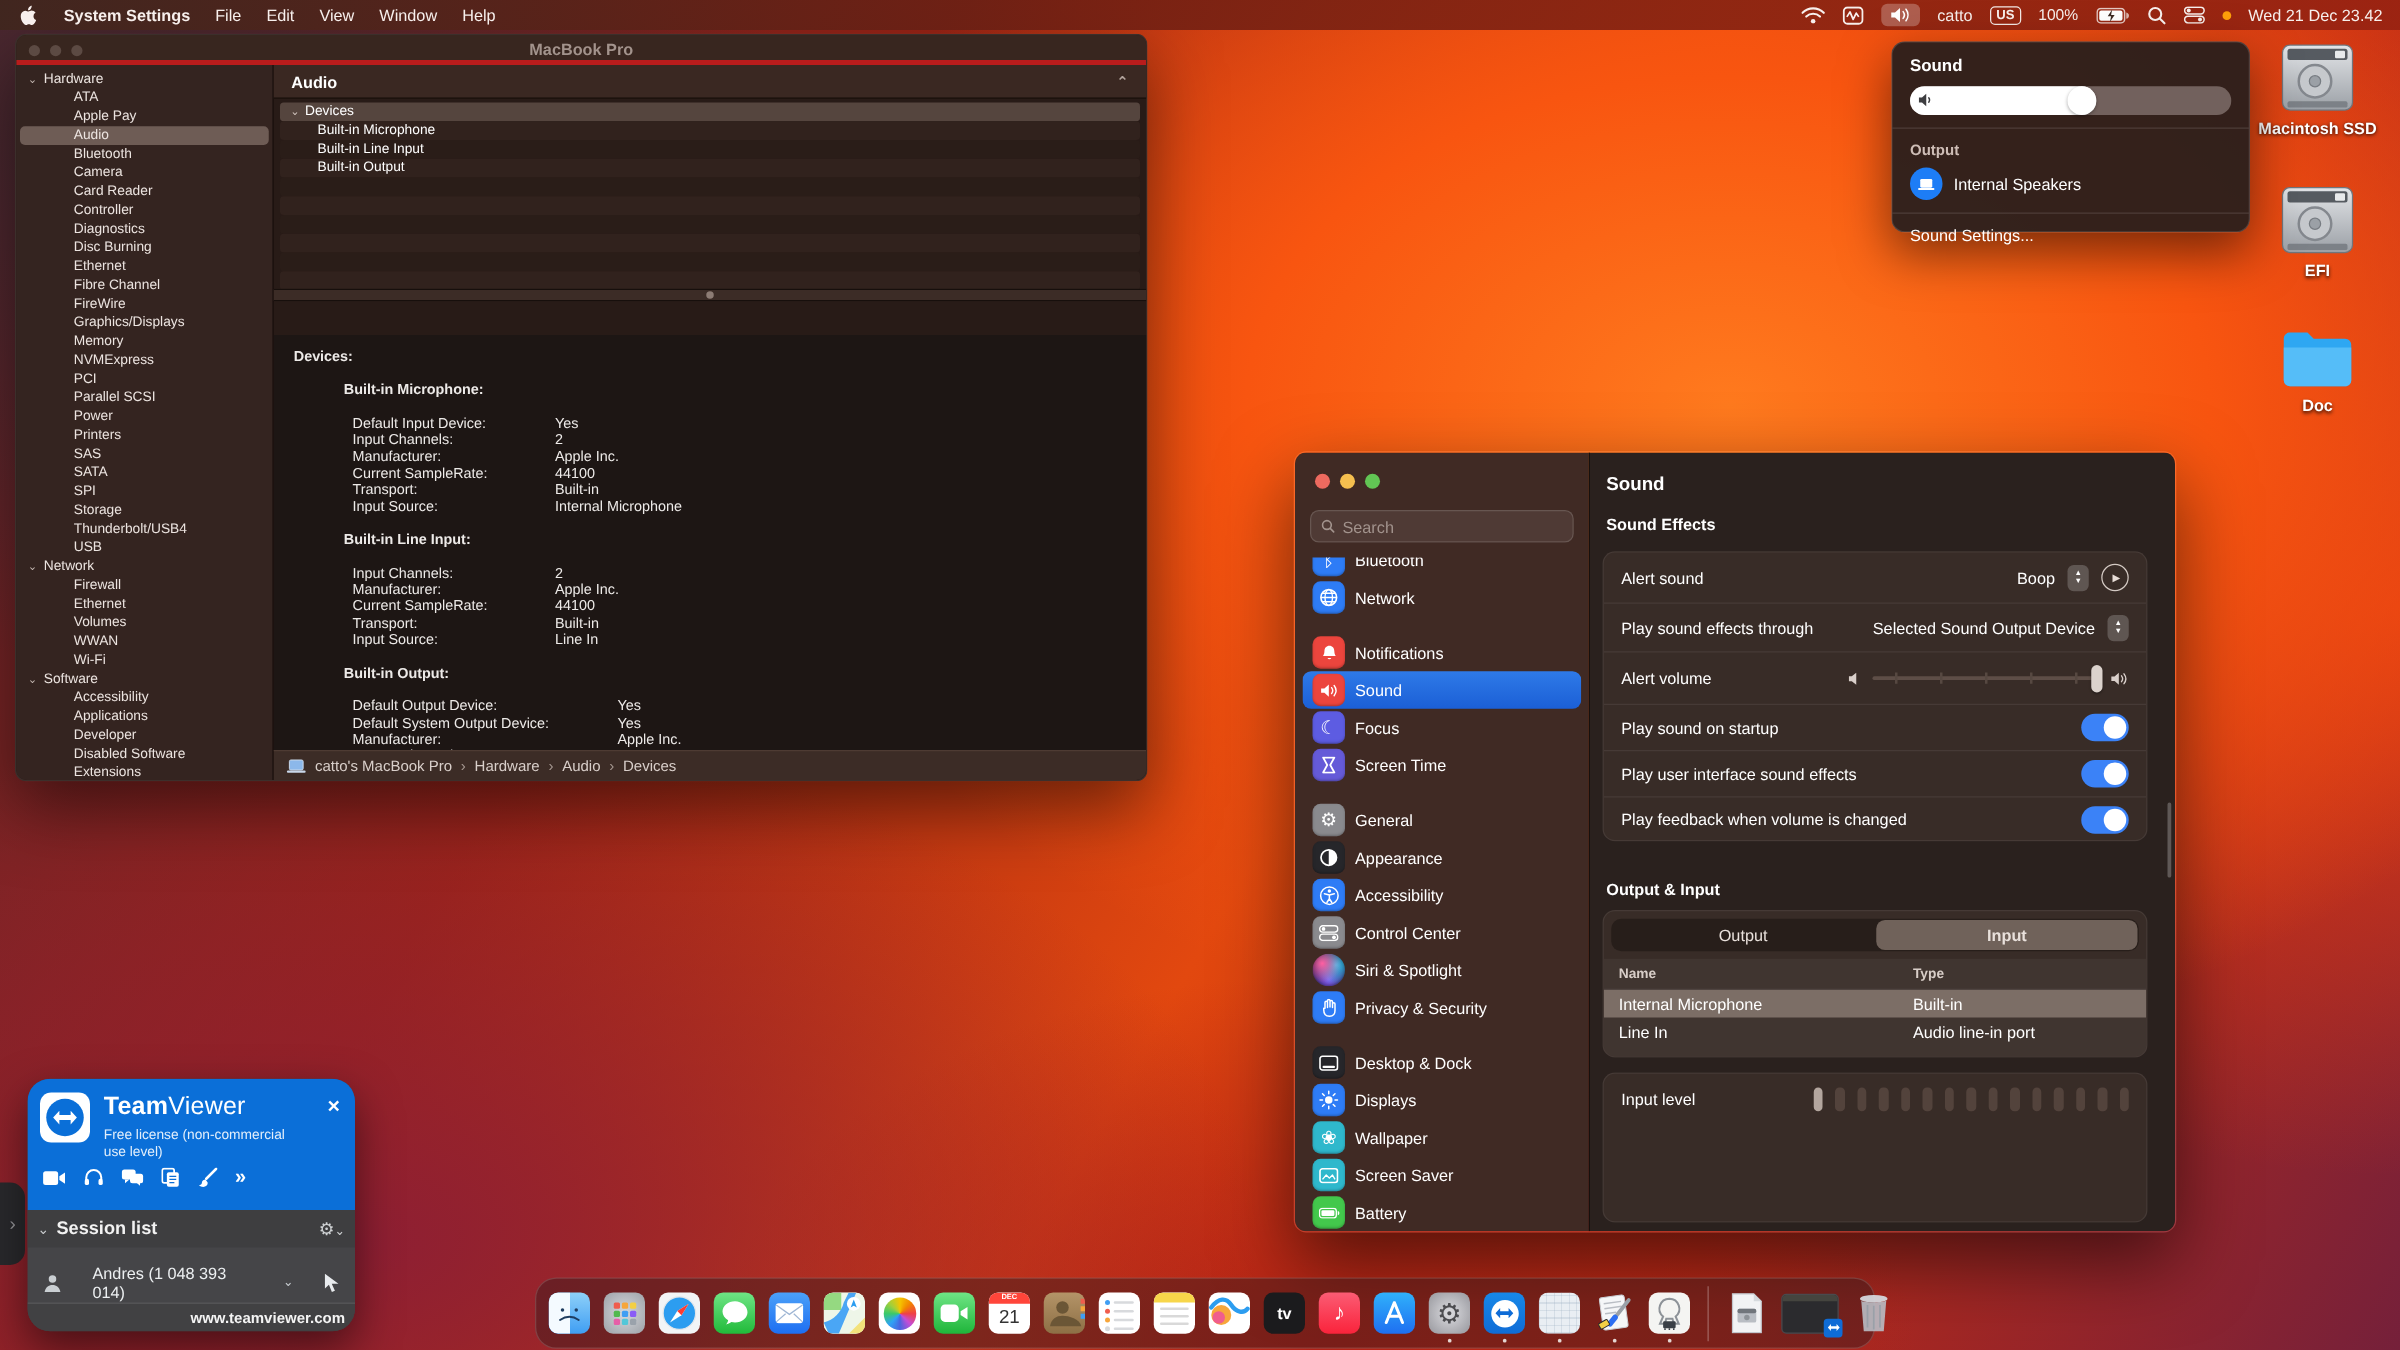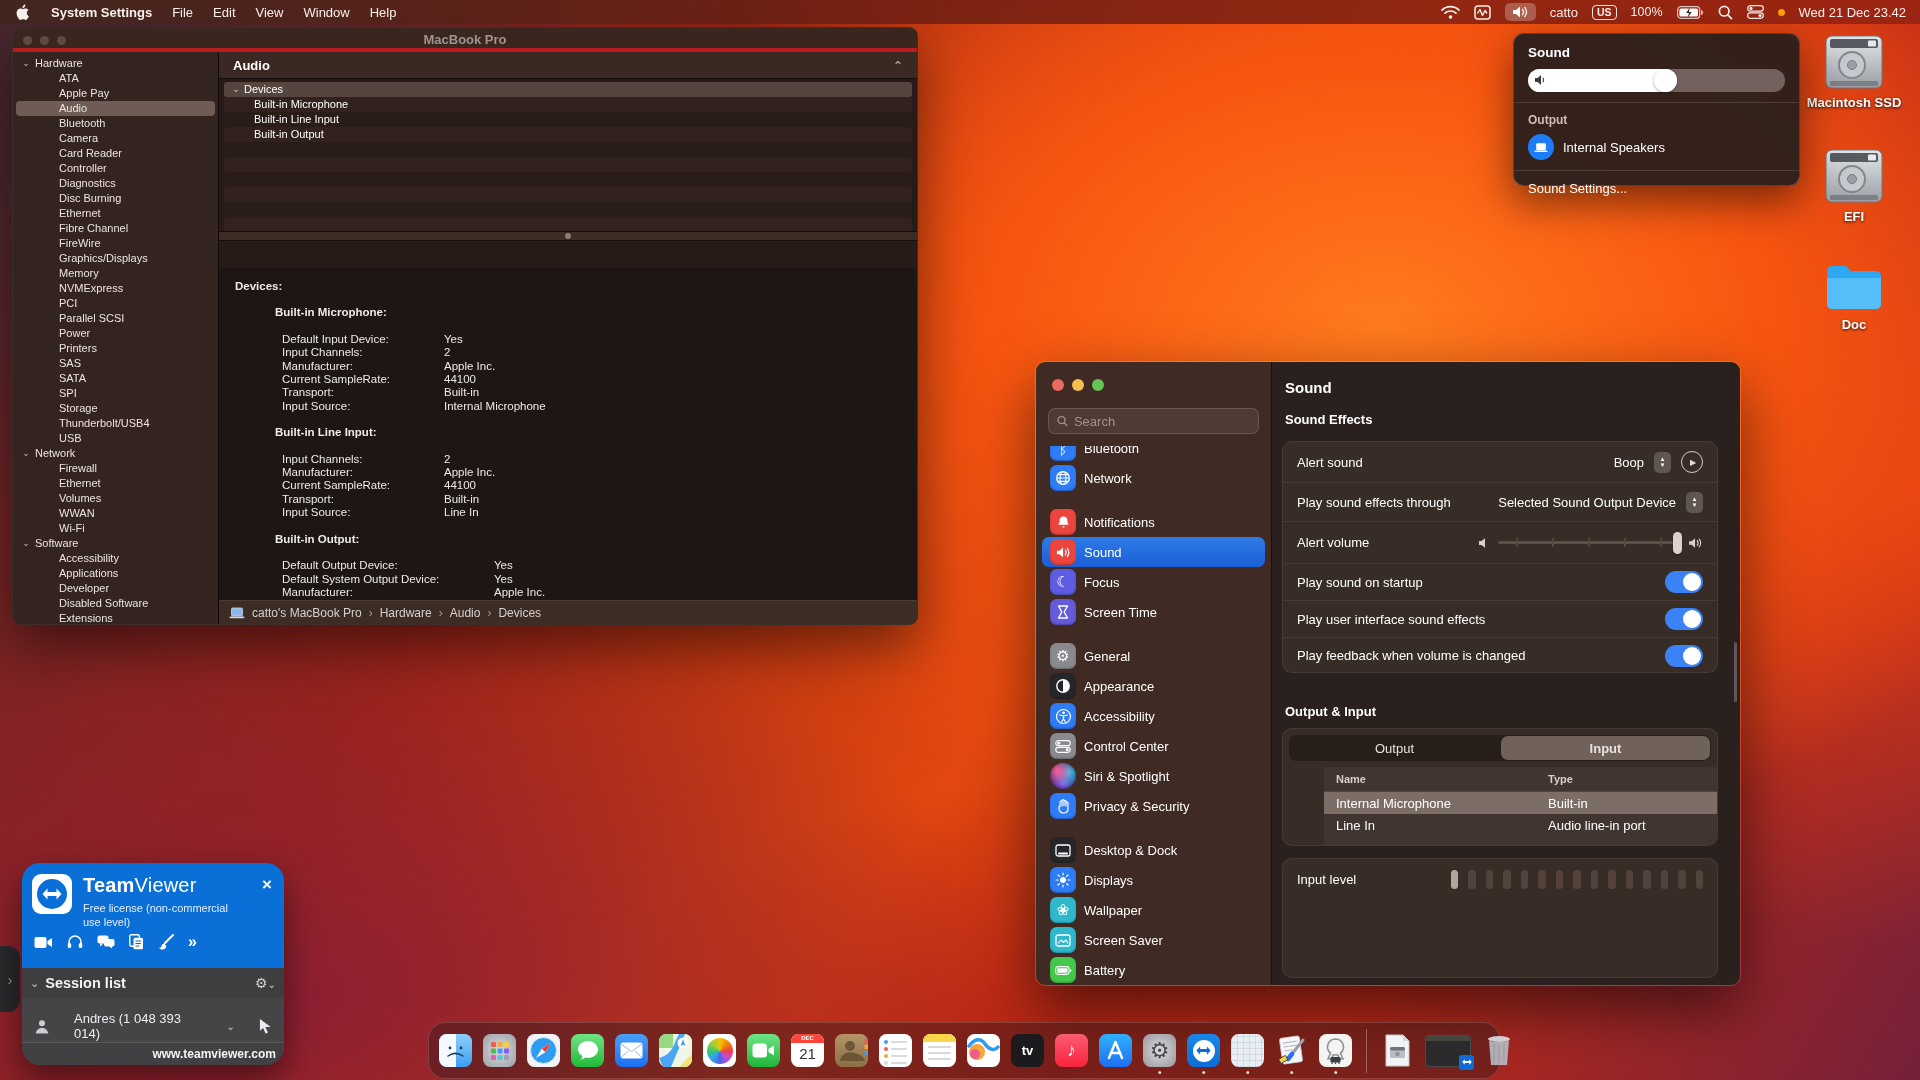--- a/index.html
+++ b/index.html
@@ -129,21 +129,21 @@
   .slider { display:flex; align-items:center; gap:7px; }
   .track { position:relative; width:180px; height:3px; background:#5e4e47; border-radius:2px; }
   .track .tick { position:absolute; top:-3px; width:1.5px; height:9px; background:#564841; }
   .track .hnd { position:absolute; top:-9.5px; width:9px; height:22px; border-radius:5px; background:#dbd2cc;
     box-shadow:0 1px 2px rgba(0,0,0,.4); }
   .seg { position:absolute; left:6px; right:6px; top:6px; height:26px; background:rgba(10,5,3,.35);
     border-radius:8px; display:flex; }
   .seg div { flex:1; display:flex; align-items:center; justify-content:center; font-size:13px; color:#e9e1dc;
     border-radius:7px; margin:1px; }
   .seg .on { background:#70625a; font-weight:bold; }
-  .oitable { position:absolute; left:0; right:0; top:38px; bottom:0; background:rgba(255,255,255,.045);margin-left:41px; }
+  .oitable { position:absolute; left:0; right:0; top:38px; bottom:0; background:rgba(255,255,255,.045); }
   .oith { display:flex; height:25px; align-items:center; font-size:11px; font-weight:bold; color:#d8cec8;
     border-bottom:1px solid rgba(255,255,255,.08); }
   .oitr { display:flex; height:22px; align-items:center; font-size:13px; }
   .oitr.sel { background:#7c6e66; }
   .c1 { padding-left:12px; flex:0 0 57%; } .c2 { flex:1; }
   .meter { display:flex; gap:9px; }
   .meter i { width:7.5px; height:19px; border-radius:3.5px; background:#53433c; }
   .meter i.lit { background:#b3a69e; }
   .sc-scroll { position:absolute; right:3px; top:280px; width:3px; height:60px; border-radius:2px;
     background:rgba(255,255,255,.25); }

